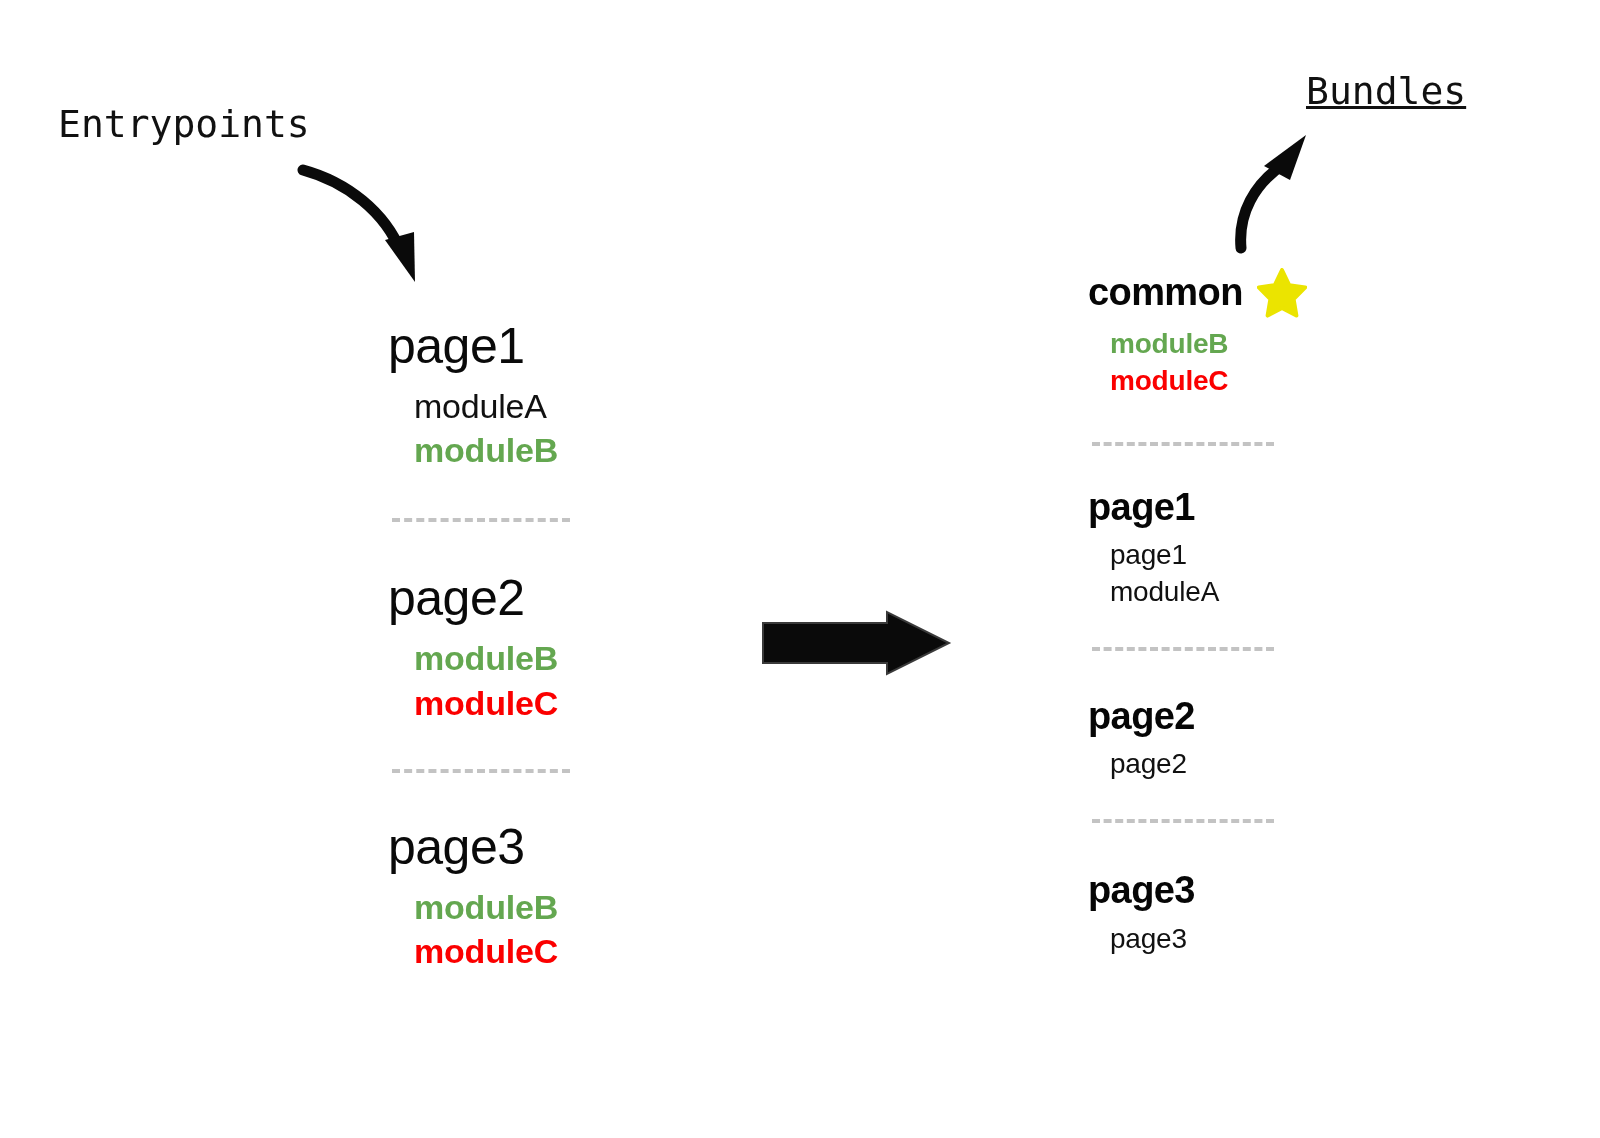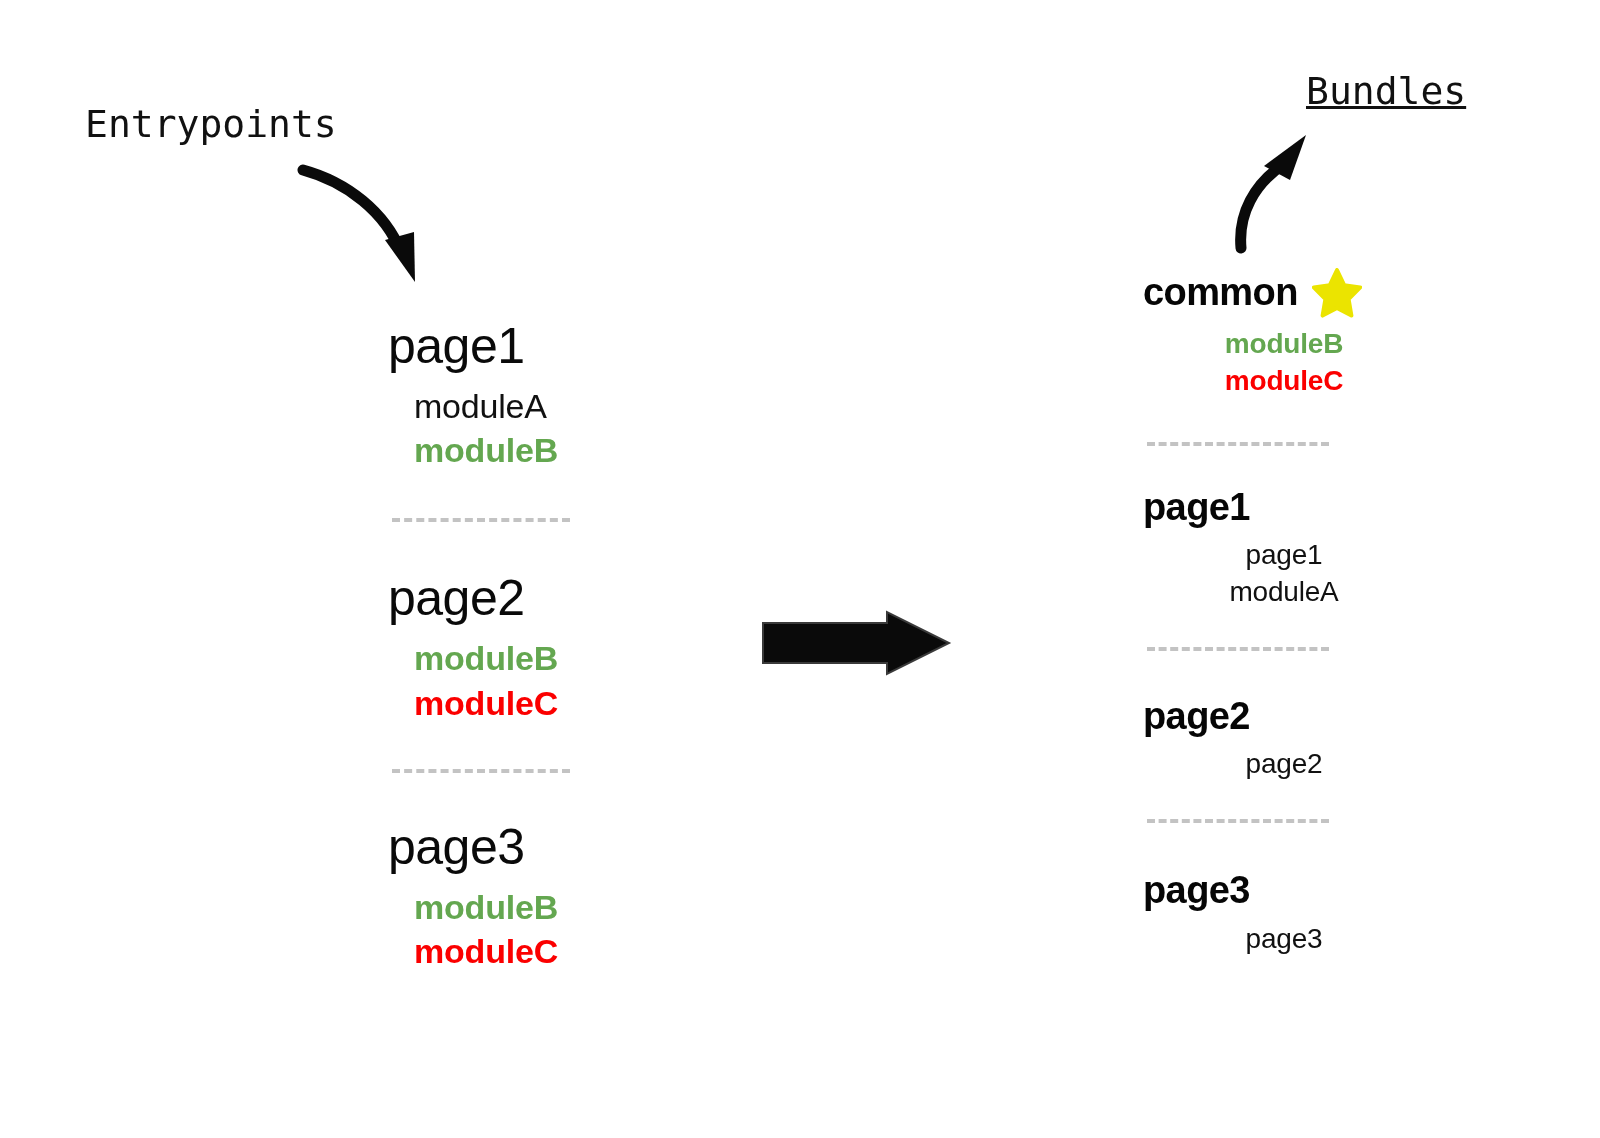--- a/index.html
+++ b/index.html
@@ -66,24 +66,23 @@
   .sep {
     height: 0;
     border-top: 4px dashed #c3c3c3;
     margin-left: 4px;
   }
   #entry-column .sep { width: 178px; }
 
   
   #bundle-column {
     position: absolute;
-    left: 1143px;
+    left: 1088px;
     top: 268px;
     width: 260px;
-    text-align: center;
   }
   .bundle-group { position: relative; }
   .bundle-title-row {
     display: flex;
     align-items: center;
     gap: 14px;
   }
   .bundle-title {
     font-family: "Liberation Sans", sans-serif;
     font-size: 38px;
@@ -112,21 +111,21 @@
   .star-icon { display: block; }
 
   
   svg.arrow-svg { position: absolute; overflow: visible; }
 </style>
 </head>
 <body>
 
 <div id="canvas">
 
-  <div class="abs mono-label" style="left:85px; top:102px;">Entrypoints</div>
+  <div class="abs mono-label" style="left:58px; top:102px;">Entrypoints</div>
 
   <svg class="arrow-svg" style="left:295px; top:160px;" width="140" height="140" viewBox="0 0 140 140">
     <path d="M 8 10 C 52 22, 90 52, 106 92" stroke="#0a0a0a" stroke-width="11" fill="none" stroke-linecap="round"></path>
     <path d="M 90 80 L 120 122 L 119 72 Z" fill="#0a0a0a"></path>
   </svg>
 
   <div id="entry-column">
 
     <div class="entry-group">
       <div class="entry-title">page1</div>

